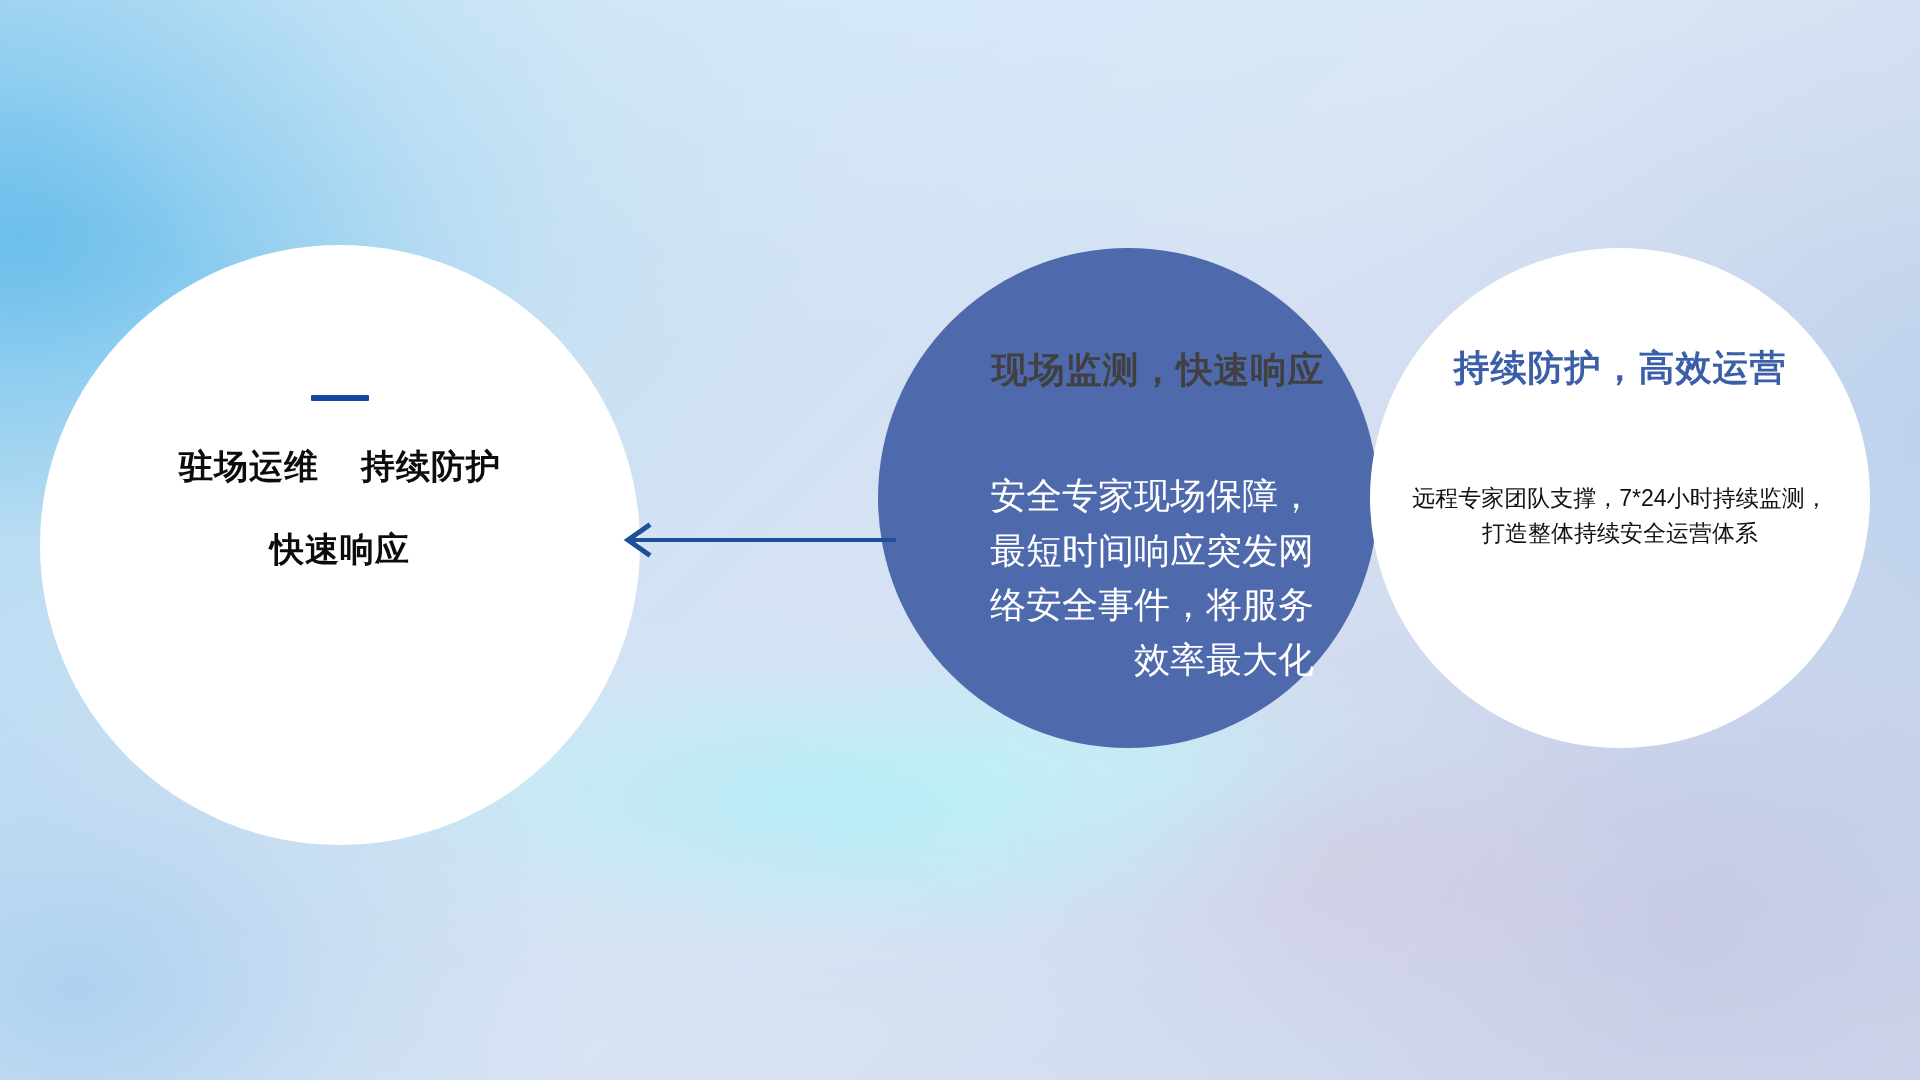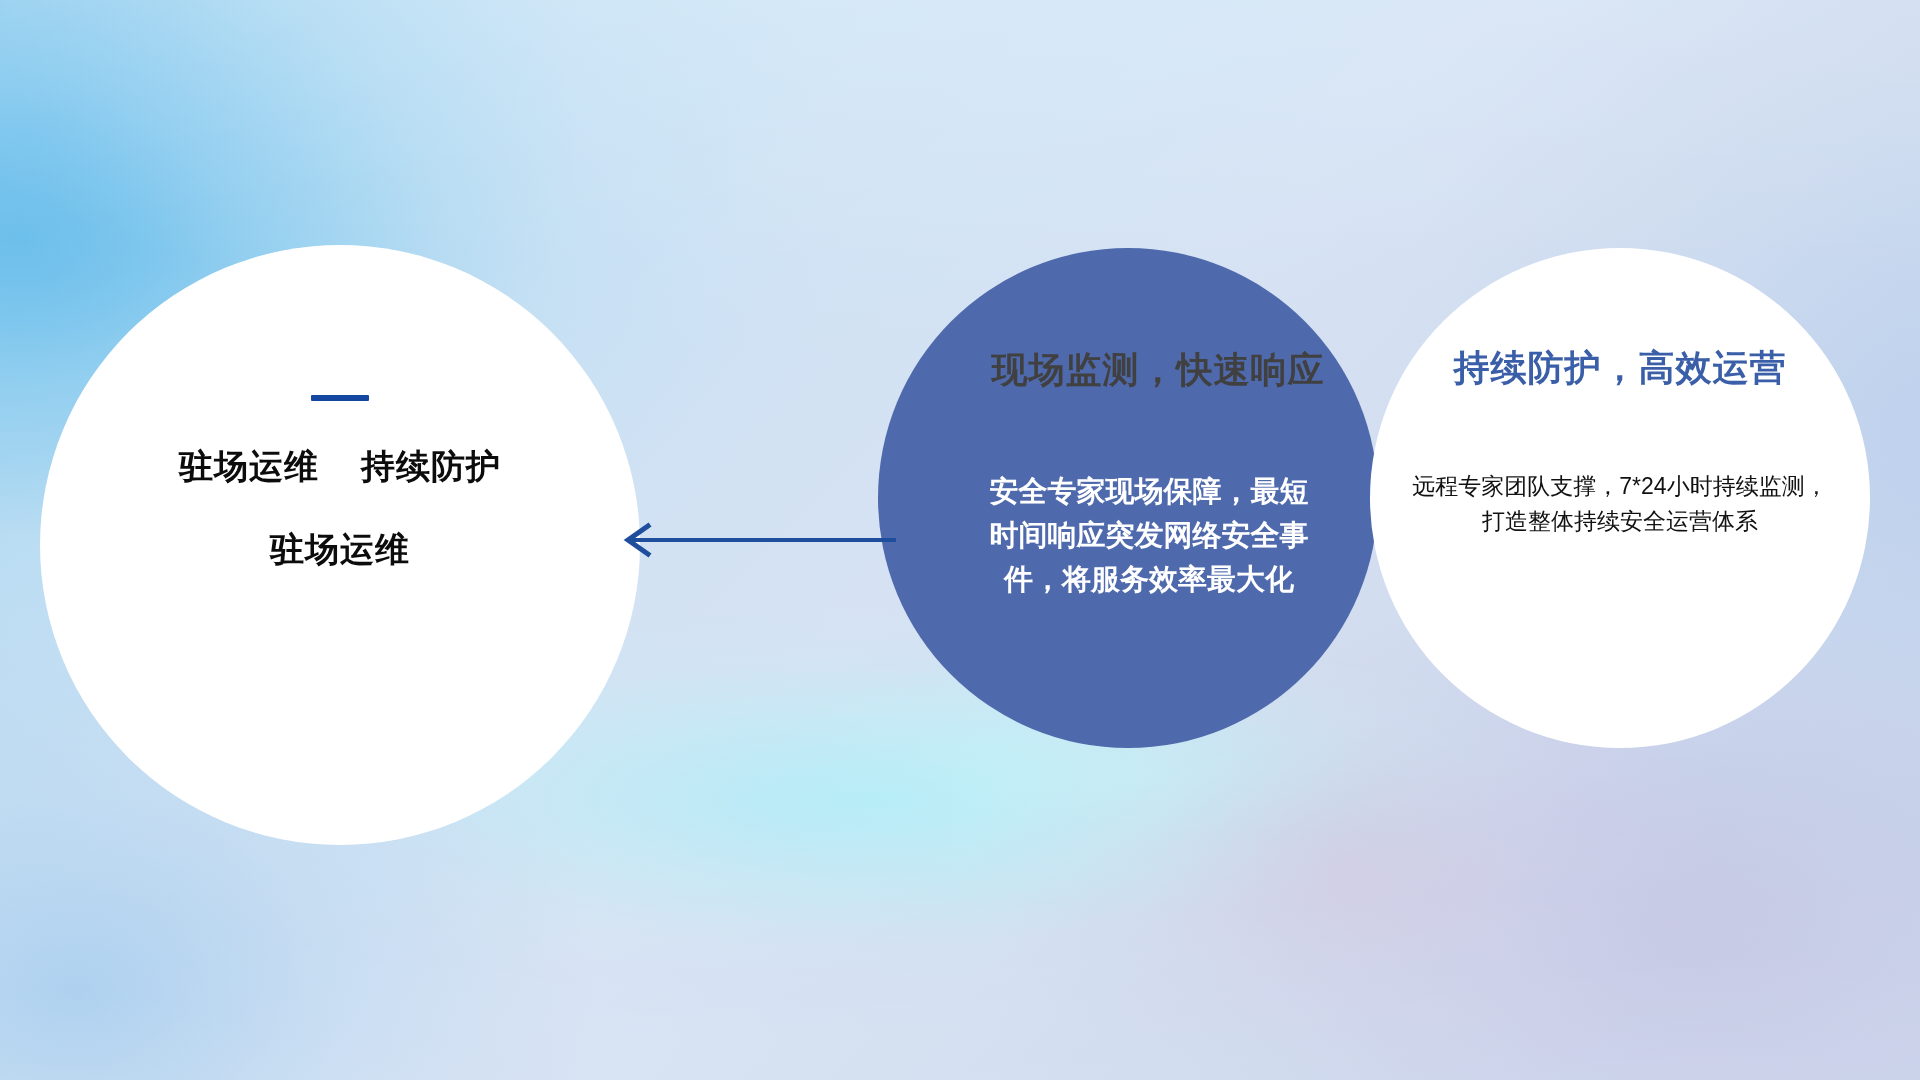--- a/index.html
+++ b/index.html
@@ -188,42 +188,42 @@
   #middle-title {
     color: #404040;
     font-size: 36px;
     font-weight: bold;
     letter-spacing: 1px;
     white-space: nowrap;
     margin-left: 60px;
   }
   #middle-body {
     color: #ffffff;
-    font-size: 29px;
+    font-size: 36px;
     line-height: 1.52;
-    text-align: center;
+    text-align: right;
     width: 330px;
     margin-top: 74px;
     margin-left: 42px;
-    font-weight: bold;
   }
 
   
   #right-content {
     position: absolute;
     left: 1370px;
     top: 248px;
     width: 500px;
     height: 500px;
     z-index: 8;
     display: flex;
     flex-direction: column;
     align-items: center;
     padding-top: 96px;
     box-sizing: border-box;
+    gap: 12px;
   }
   #right-title {
     color: #3a5fa8;
     font-size: 36px;
     font-weight: bold;
     letter-spacing: 1px;
     white-space: nowrap;
   }
   #right-body {
     color: #111111;
@@ -268,21 +268,21 @@
   <div id="arrow-connector">
     <svg width="290" height="44" viewBox="0 0 290 44">
       <line x1="286" y1="22" x2="22" y2="22" stroke="#1f4e9c" stroke-width="4"></line>
       <polyline points="38,8 18,22 38,36" fill="none" stroke="#1f4e9c" stroke-width="5" stroke-linecap="square" stroke-linejoin="miter"></polyline>
     </svg>
   </div>
 
   <div id="left-content">
     <div id="left-rule"></div>
     <div class="left-line">驻场运维    持续防护</div>
-    <div class="left-line">驻场运维</div>
+    <div class="left-line">快速响应</div>
   </div>
 
   <div id="middle-content">
     <div id="middle-title">现场监测，快速响应</div>
     <div id="middle-body">安全专家现场保障，最短时间响应突发网络安全事件，将服务效率最大化</div>
   </div>
 
   <div id="right-content">
     <div id="right-title">持续防护，高效运营</div>
     <div id="right-body">远程专家团队支撑，7*24小时持续监测，打造整体持续安全运营体系</div>

